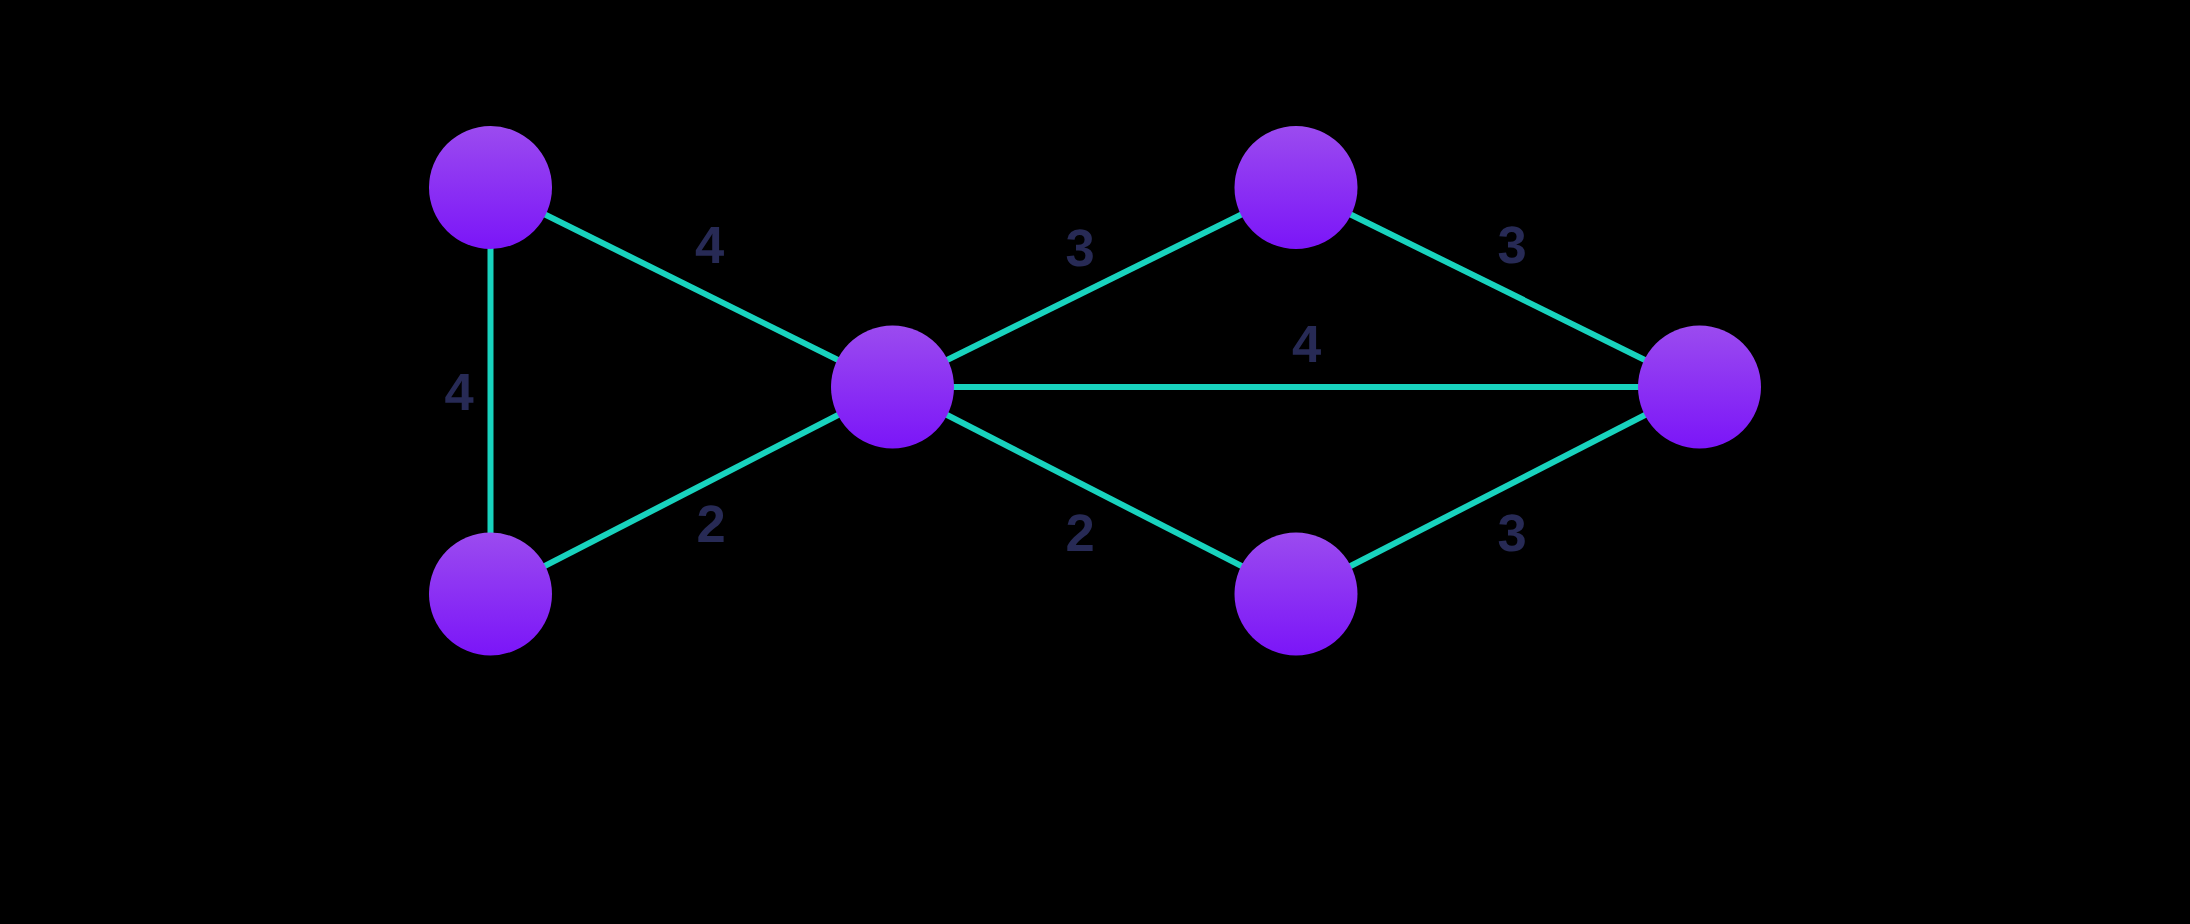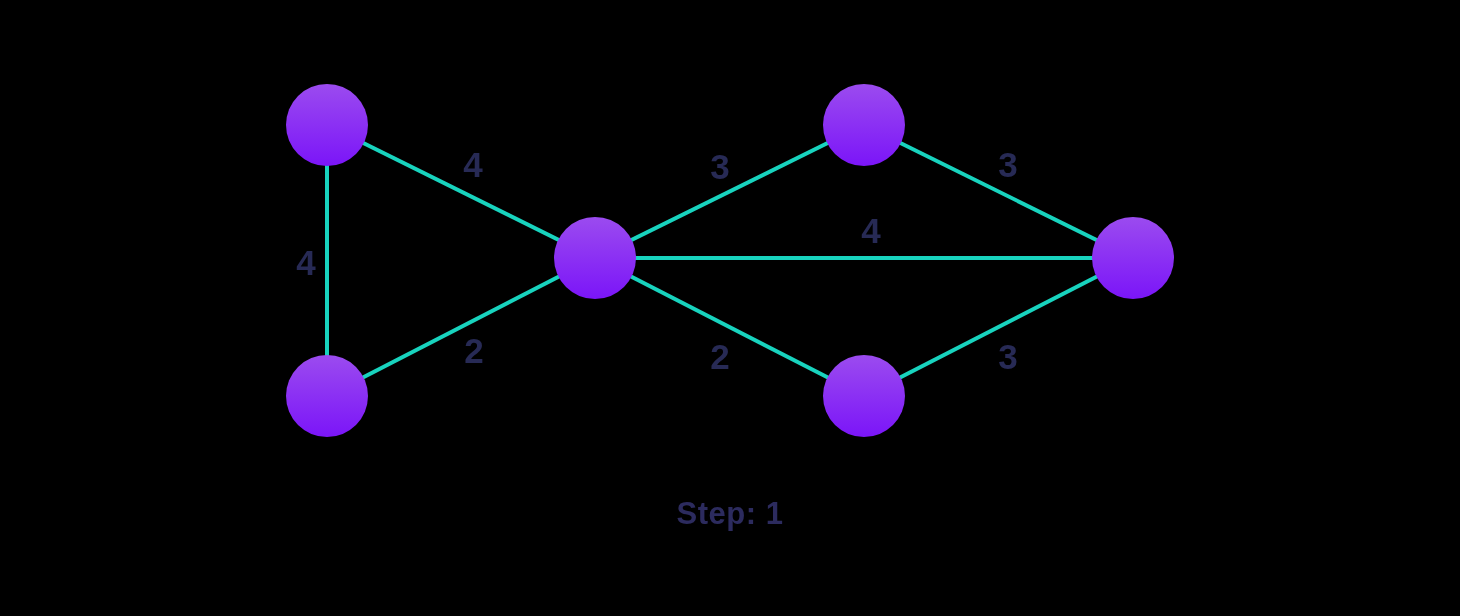--- a/index.html
+++ b/index.html
@@ -75,14 +75,13 @@
       </g>
     <g id="nodes-layer">
         <circle cx="327" cy="125" r="41" fill="url(#nodeGradient)"></circle>
         <circle cx="327" cy="396" r="41" fill="url(#nodeGradient)"></circle>
         <circle cx="595" cy="258" r="41" fill="url(#nodeGradient)"></circle>
         <circle cx="864" cy="125" r="41" fill="url(#nodeGradient)"></circle>
         <circle cx="864" cy="396" r="41" fill="url(#nodeGradient)"></circle>
         <circle cx="1133" cy="258" r="41" fill="url(#nodeGradient)"></circle>
       </g>
   </svg>
-  <div class="step-label" style="color: rgb(44, 43, 94);">Step: 1</div>
 </div>
 
 </body></html>

